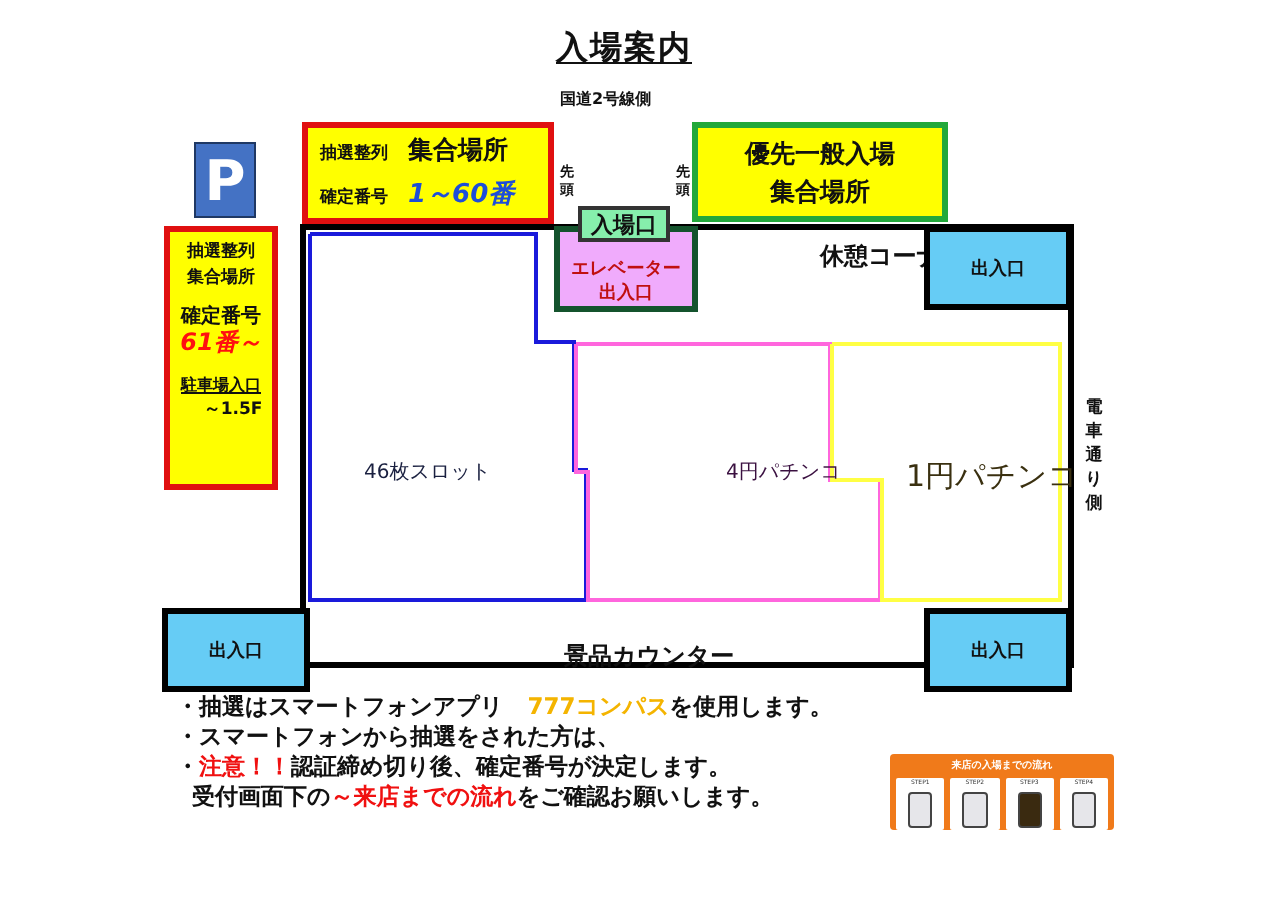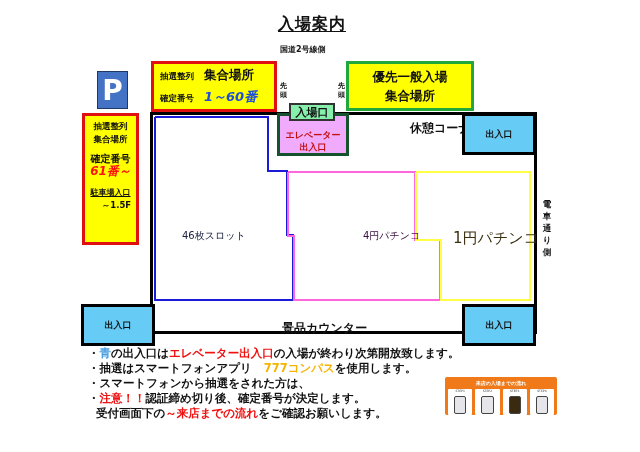--- a/index.html
+++ b/index.html
@@ -144,23 +144,20 @@
 <div class="abs exit-box" style="left:462px; top:113px;">出入口</div>
 <div class="abs exit-box" style="left:81px; top:304px;">出入口</div>
 <div class="abs exit-box" style="left:462px; top:304px;">出入口</div>
 
 <div class="abs prize">景品カウンター</div>
 
 <div class="abs train-side">電車通り側</div>
 
 <div class="abs notes">
   <div>
-    <span>・</span><span class="blue">青</span><span>の出入口は</span><span class="red">エレベーター出入口</span><span>の入場が終わり次第開放致します。</span>
-  </div>
-  <div>
     <span>・</span><span>抽選はスマートフォンアプリ</span><span class="gold">777コンパス</span><span>を使用します。</span>
   </div>
   <div>
     <span>・</span><span>スマートフォンから抽選をされた方は、</span>
   </div>
   <div>
     <span>・</span><span class="red">注意！！</span><span>認証締め切り後、確定番号が決定します。</span>
   </div>
   <div style="padding-left:8px;">
     <span>受付画面下の</span><span class="red">～来店までの流れ</span><span>をご確認お願いします。</span>

